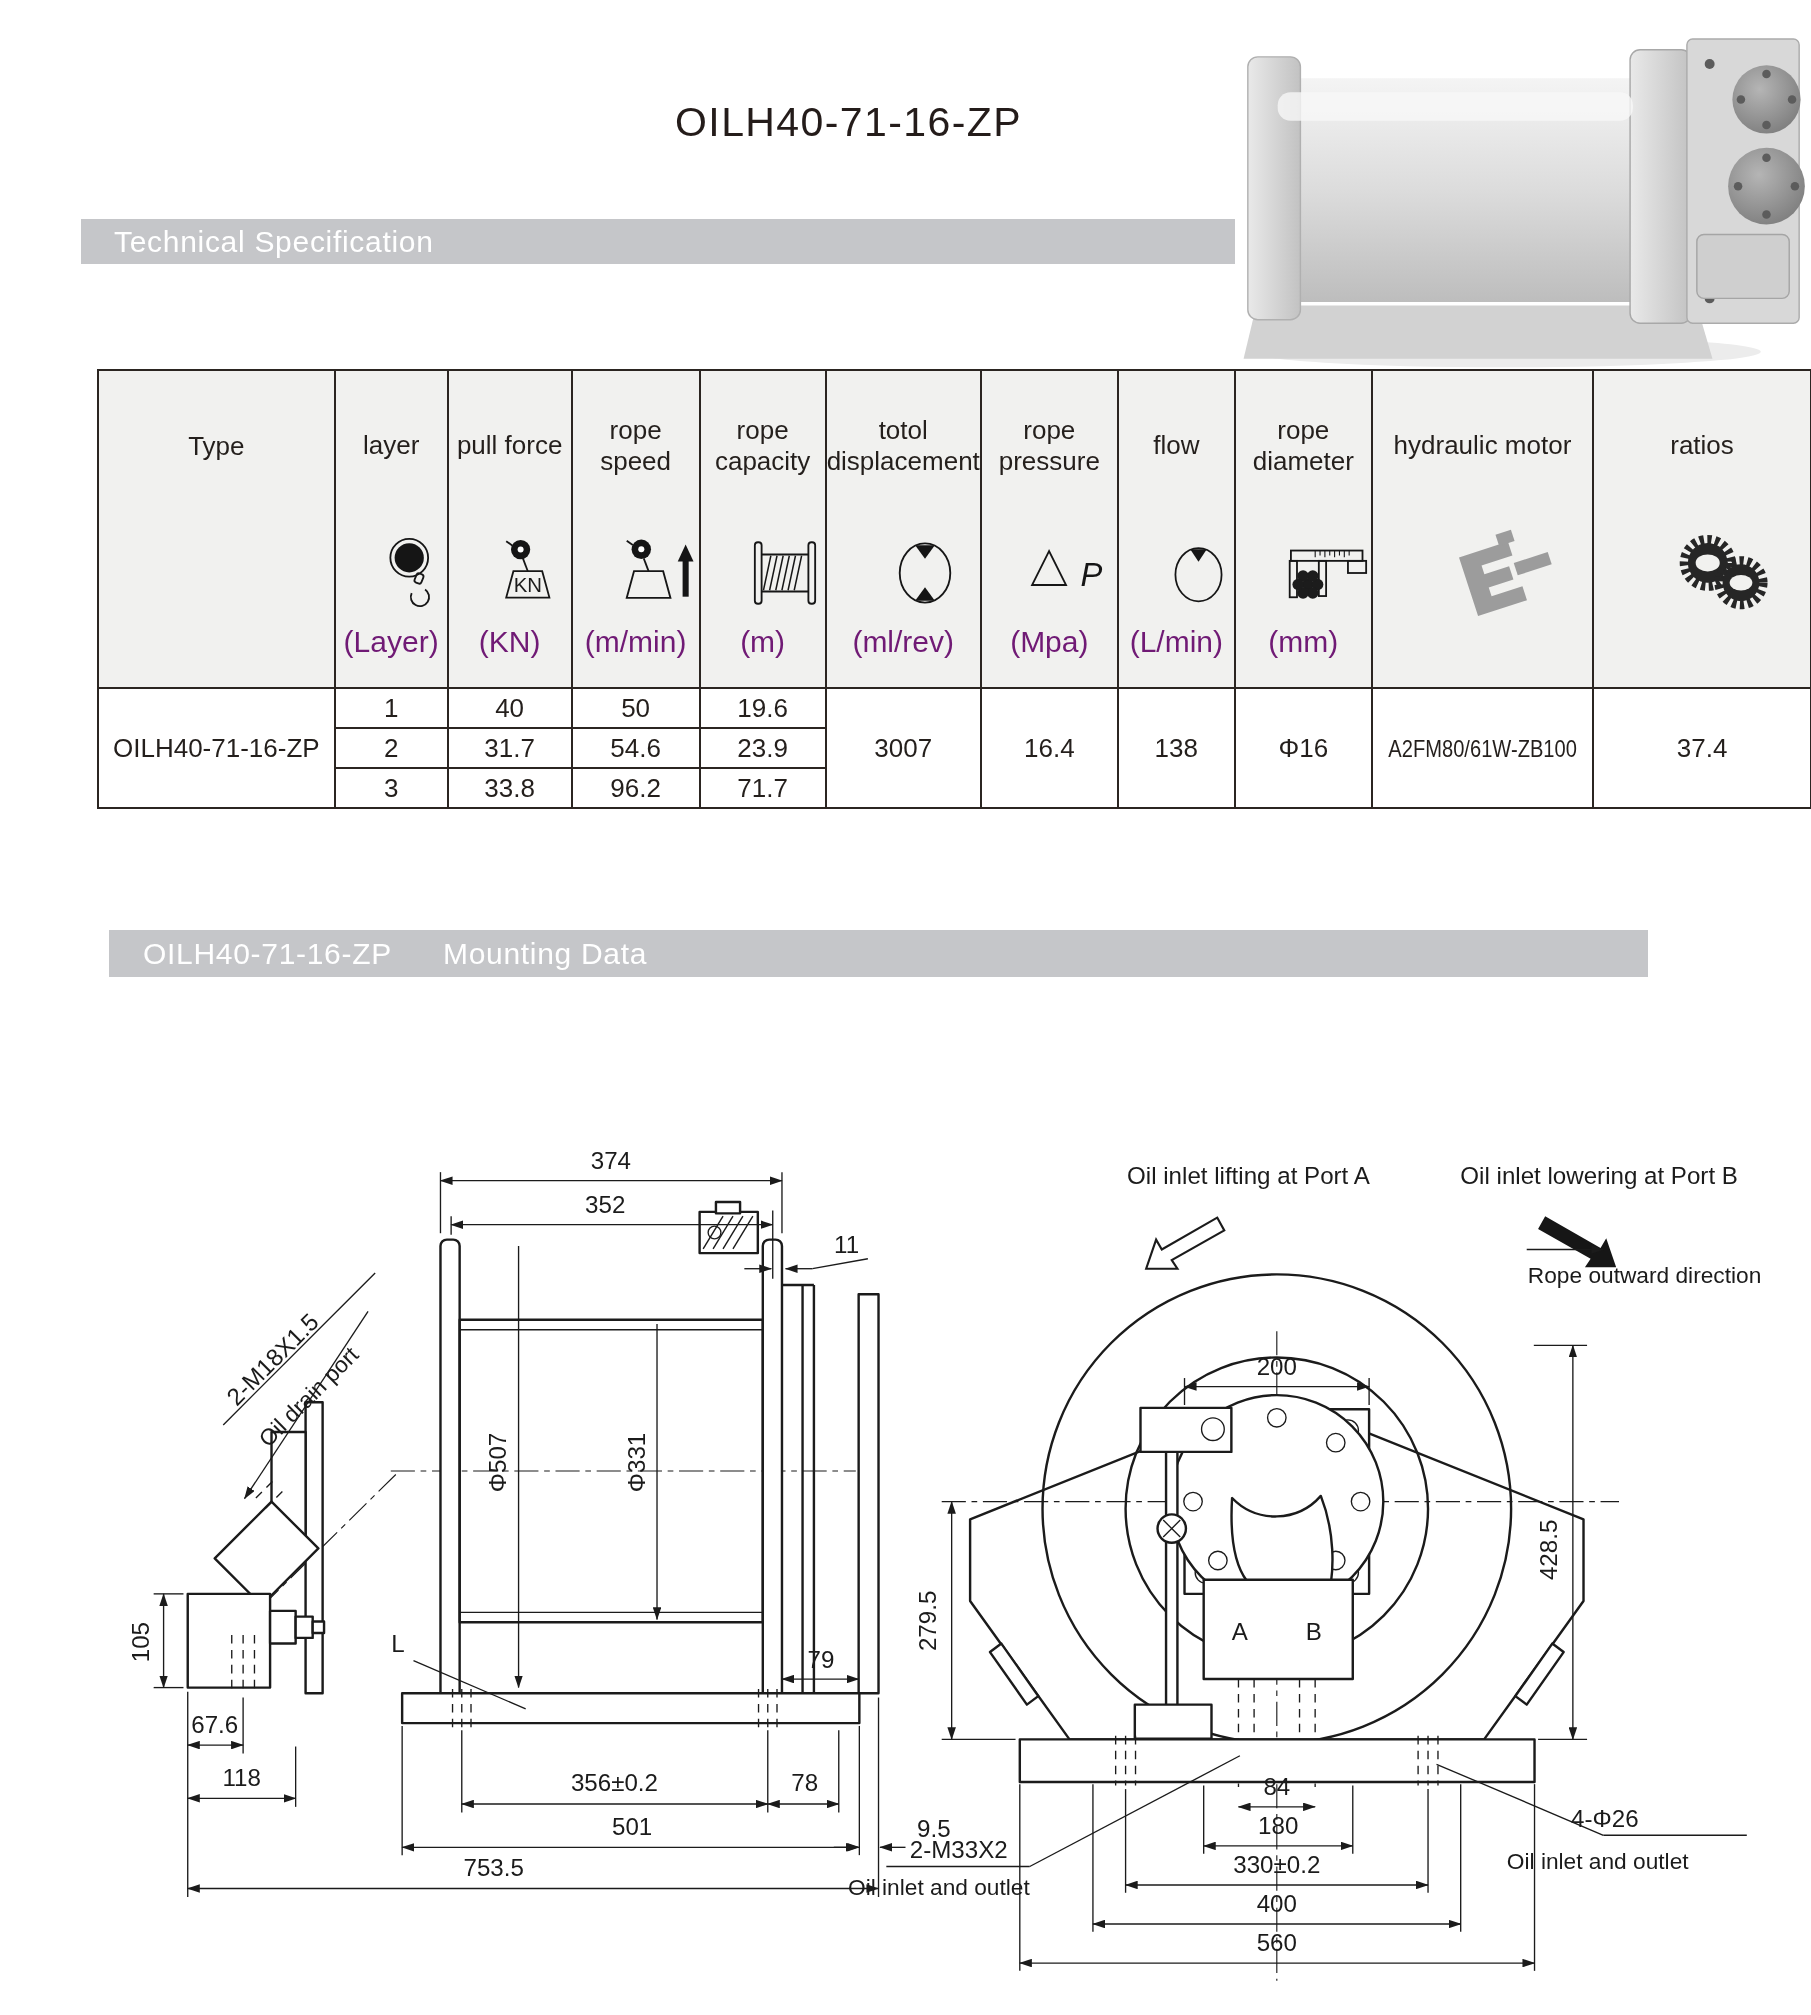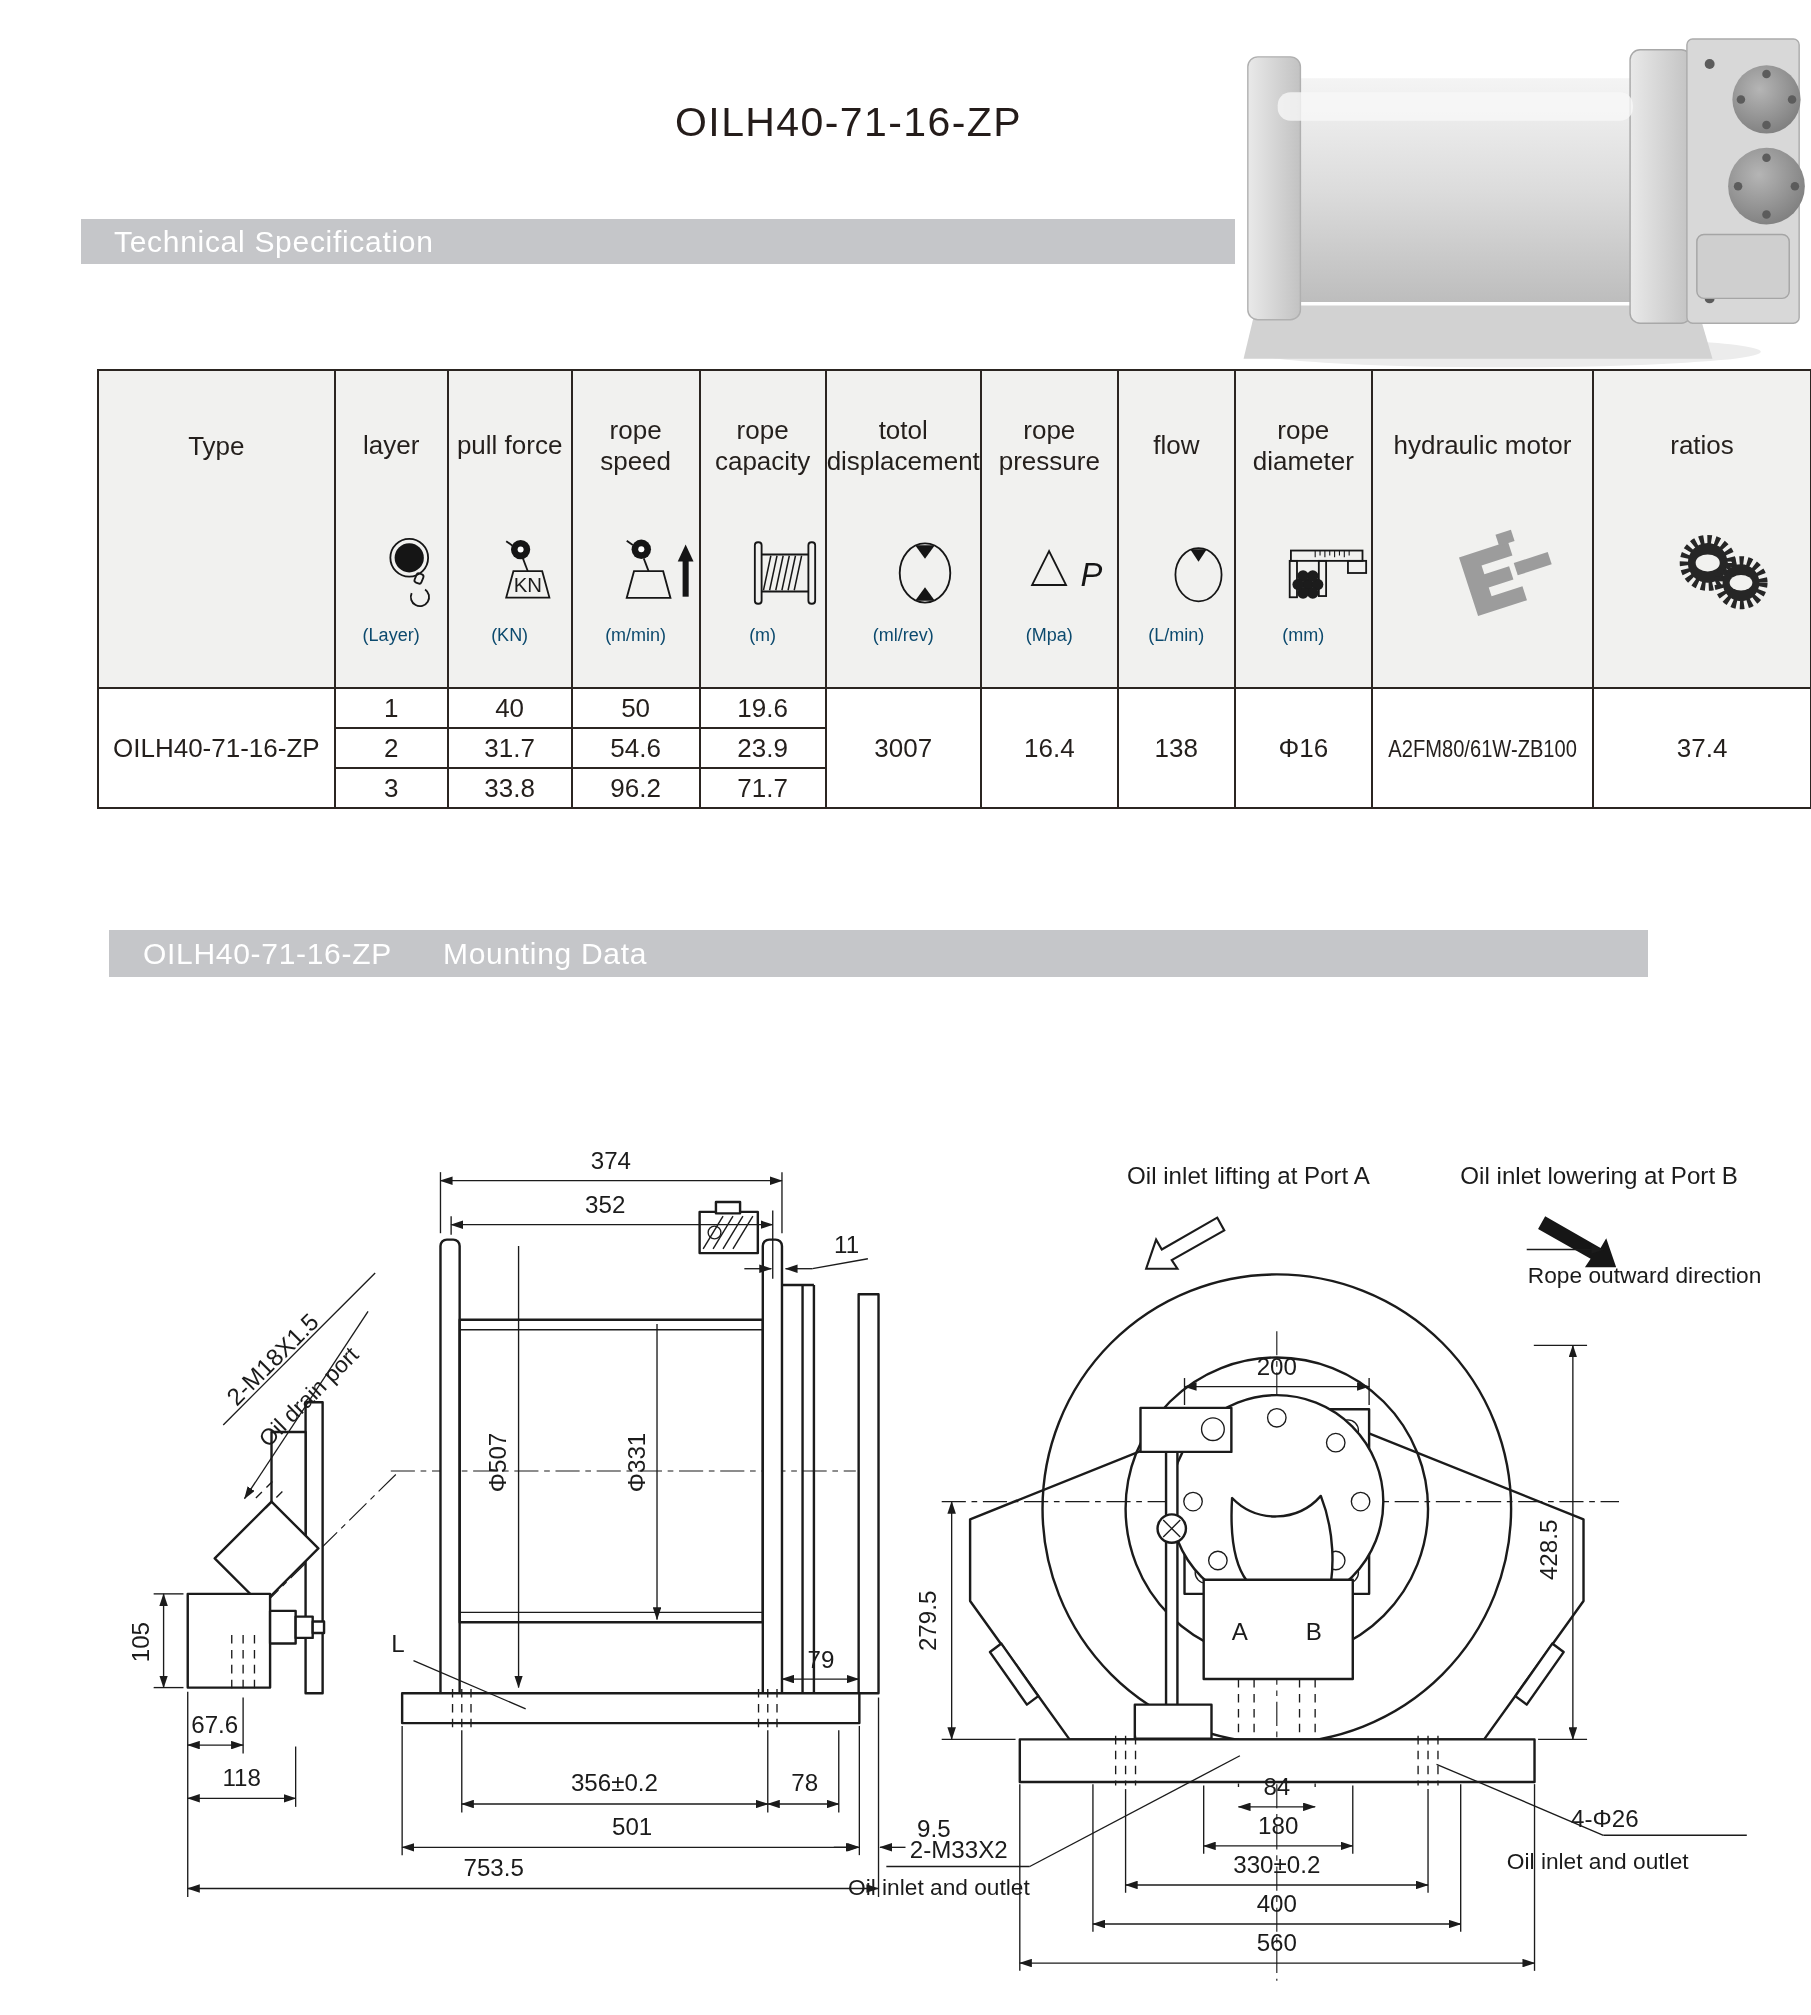--- a/index.html
+++ b/index.html
@@ -20,21 +20,21 @@
   
   table.spec{position:absolute;left:97px;top:369px;border-collapse:collapse;table-layout:fixed;
        background:#ffffff;}
   table.spec td{border:2.1px solid #2b2521;padding:0;}
   table.spec{border:2.8px solid #2b2521;}
   td.hd{background:#f1f1ef;border-bottom:5px solid #2b2521;}
   .hcell{display:flex;flex-direction:column;height:316px;}
   .hlabel{height:151px;display:flex;align-items:center;justify-content:center;text-align:center;
        font-size:26px;line-height:1.22;color:#241f1c;}
   .hicon{height:104px;display:flex;align-items:center;justify-content:center;padding-left:44px;}
-  .hunit{height:62px;display:flex;align-items:flex-start;justify-content:center;font-size:18px;color:#0c4a6e;}
+  .hunit{height:62px;display:flex;align-items:flex-start;justify-content:center;font-size:30px;color:#701a75;}
   td.dc{height:38px;text-align:center;vertical-align:middle;font-size:26px;color:#241f1c;background:#ffffff;}
   .condensed{display:inline-block;transform:scaleX(0.86);white-space:nowrap;font-size:23.4px;}
 
   
   .drawing{position:absolute;left:92px;top:1104px;}
   .dwg-text{font-family:"Liberation Sans",sans-serif;font-size:34px;fill:#1b1b1b;text-anchor:middle;}
   .dwg-note{font-size:32px;}
   .pl{fill:none;stroke:#1b1b1b;stroke-width:3.4;stroke-linejoin:round;}
   .plw{fill:#ffffff;stroke:#1b1b1b;stroke-width:3.4;stroke-linejoin:round;}
   .dl{fill:none;stroke:#1b1b1b;stroke-width:1.9;}

